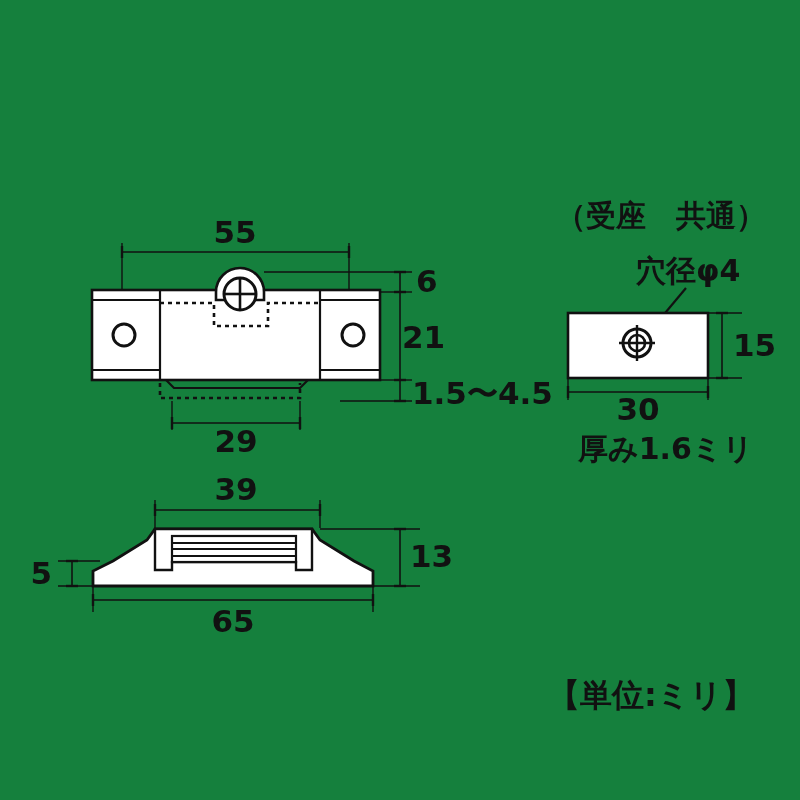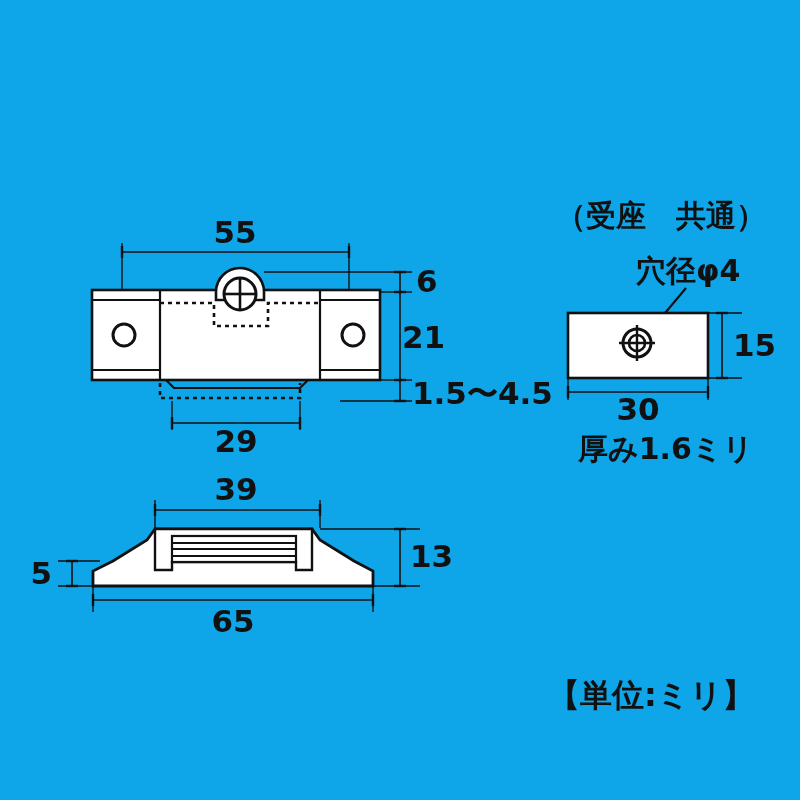--- a/index.html
+++ b/index.html
@@ -4,21 +4,21 @@
 <style>
   html, body {
     margin: 0;
     padding: 0;
     background: #ffffff;
   }
   #page {
     position: relative;
     width: 800px;
     height: 800px;
-    background: #0ea5e9;
+    background: #15803d;
     overflow: hidden;
     font-family: "DejaVu Sans", "Liberation Sans", sans-serif;
   }
   #drawing {
     position: absolute;
     left: 0;
     top: 0;
     width: 800px;
     height: 800px;
   }

